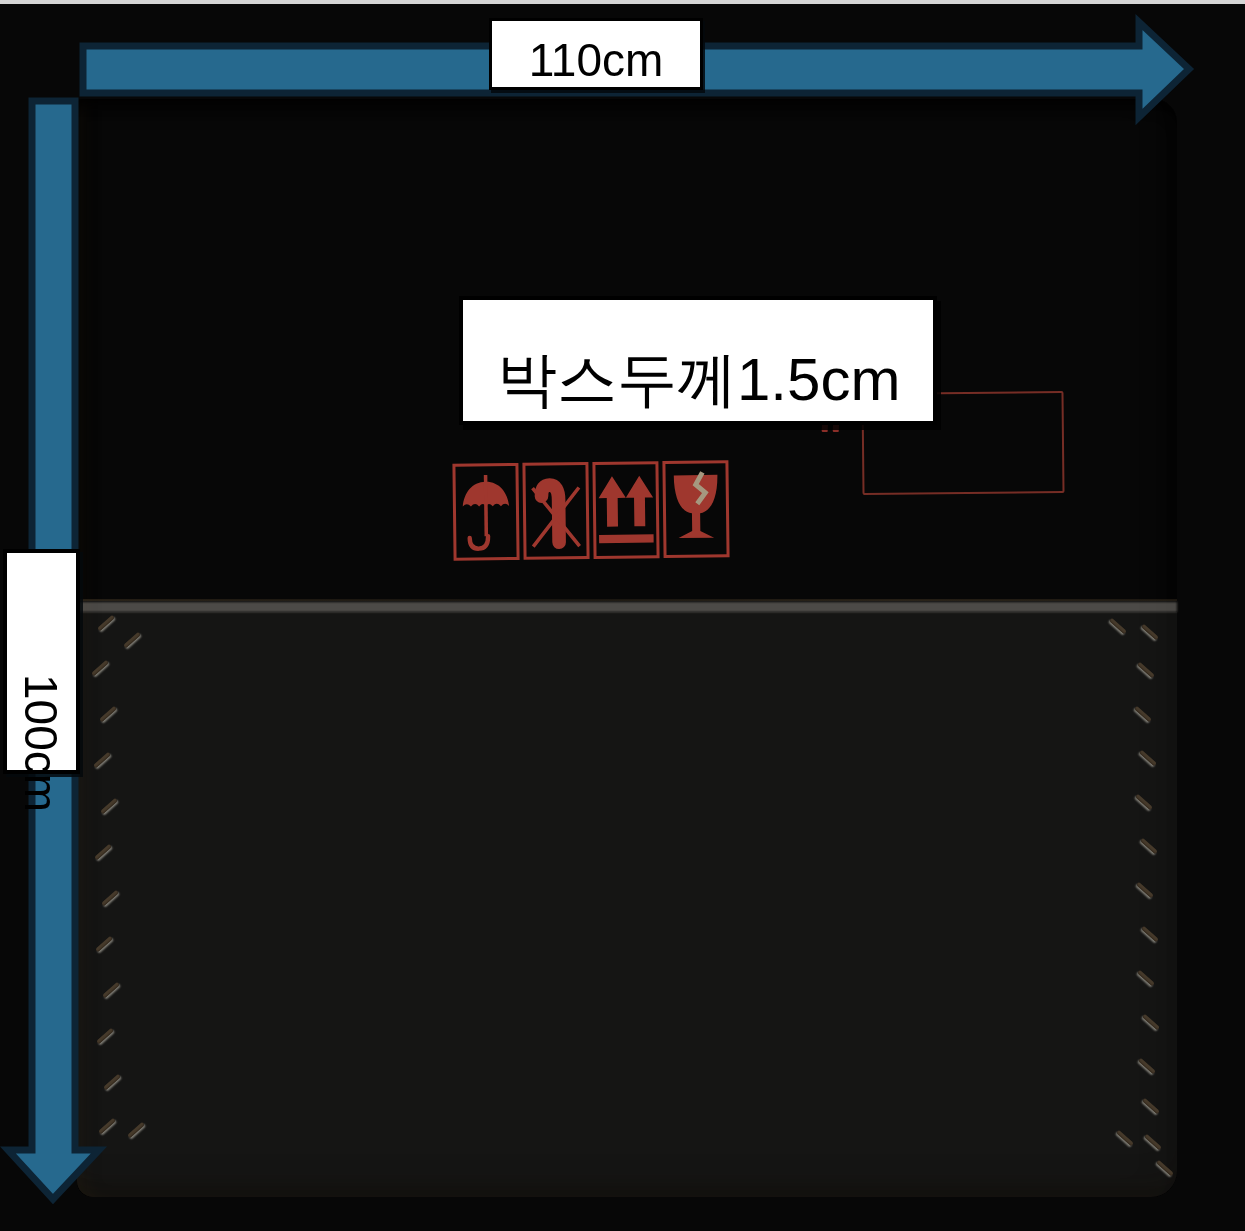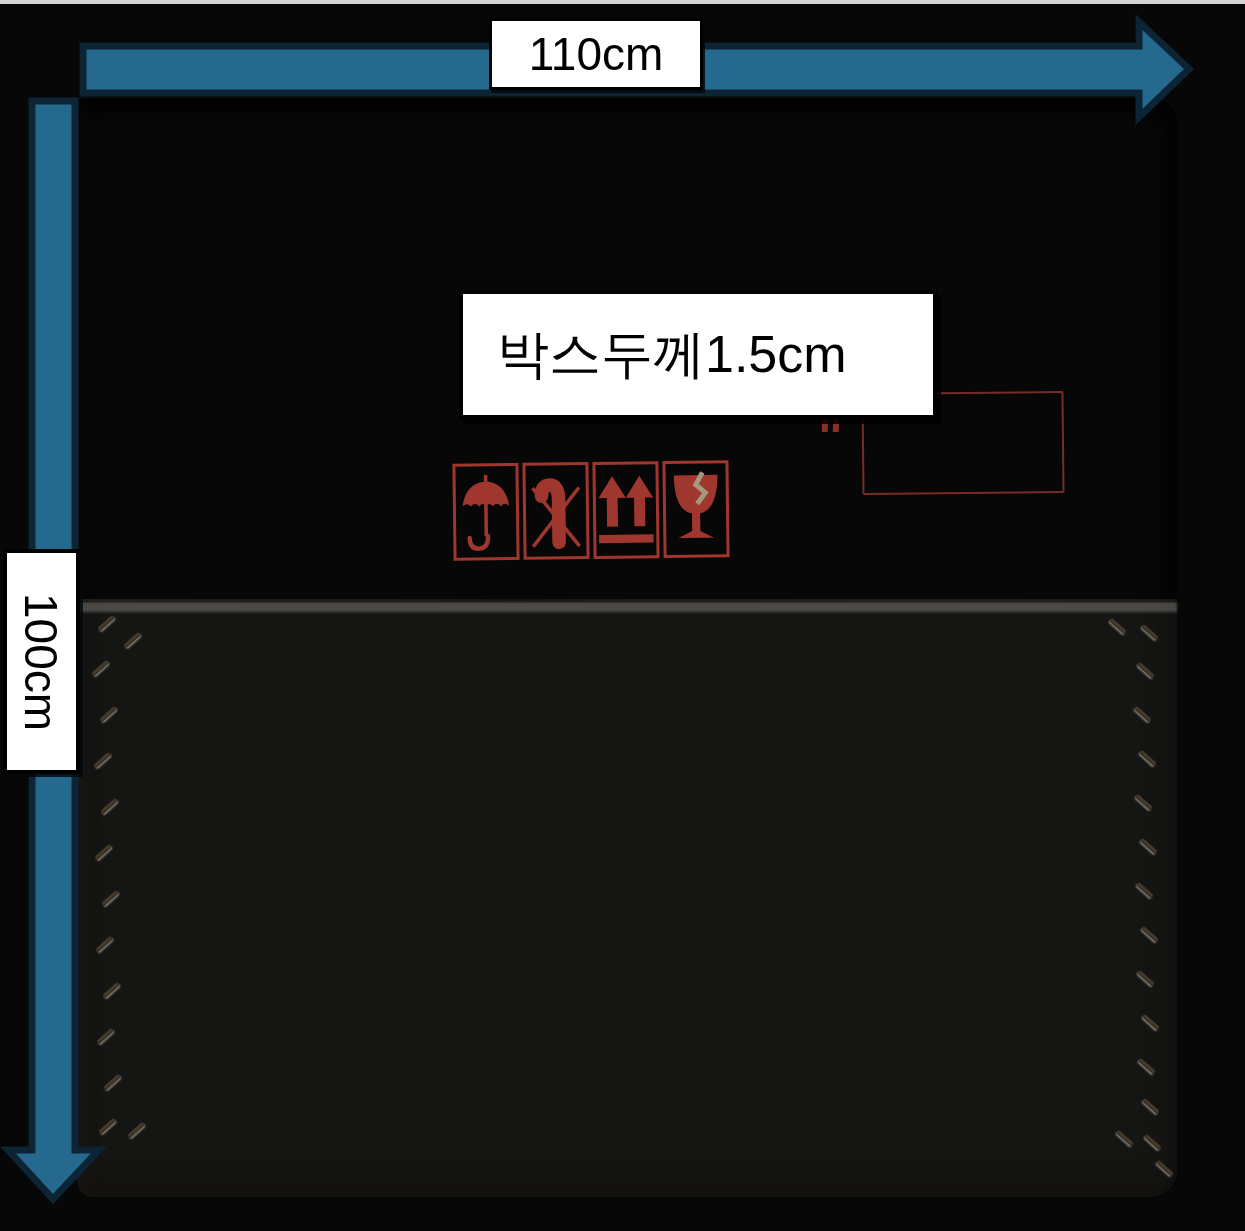--- a/index.html
+++ b/index.html
@@ -92,33 +92,33 @@
   .arrows polygon{
     fill:var(--color-arrow-fill);
     stroke:var(--color-arrow-outline);
     stroke-width:7;stroke-linejoin:miter;
   }
   
   .label{
     position:absolute;background:var(--color-label-bg);
     border:3px solid var(--color-label-border);
     color:var(--color-label-text);z-index:5;box-sizing:border-box;
-    display:flex;align-items:center;justify-content:center;
+    display:flex;align-items:flex-end;justify-content:center;
   }
   .label-width{
     left:489px;top:18px;width:214px;height:72px;font-size:46px;
     box-shadow:2px 3px 0 rgba(4,8,12,0.85);
   }
   .label-height{
     left:3px;top:549px;width:77px;height:225px;font-size:46px;
     border-width:4px;box-shadow:3px 3px 0 rgba(4,8,12,0.85);
   }
   .label-height span{transform:rotate(90deg);white-space:nowrap;}
   .label-thickness{
-    left:459px;top:290px;width:478px;height:129px;font-size:52px;
+    left:459px;top:296px;width:478px;height:129px;font-size:60px;
     border-width:4px;justify-content:flex-start;padding-left:34px;
     box-shadow:4px 5px 0 rgba(0,0,0,0.85);
   }
 </style>
 </head>
 <body>
 
 <div class="scene">
 
   <div class="top-strip"></div>

